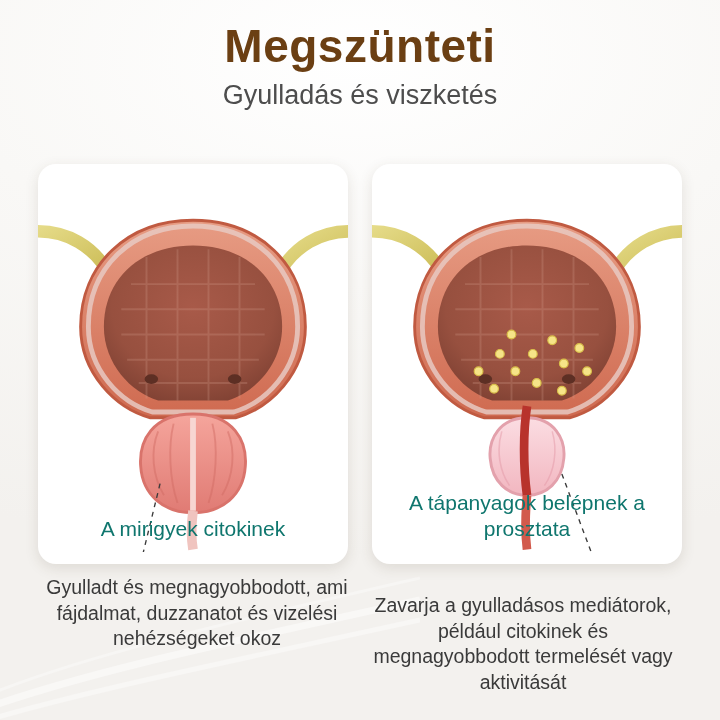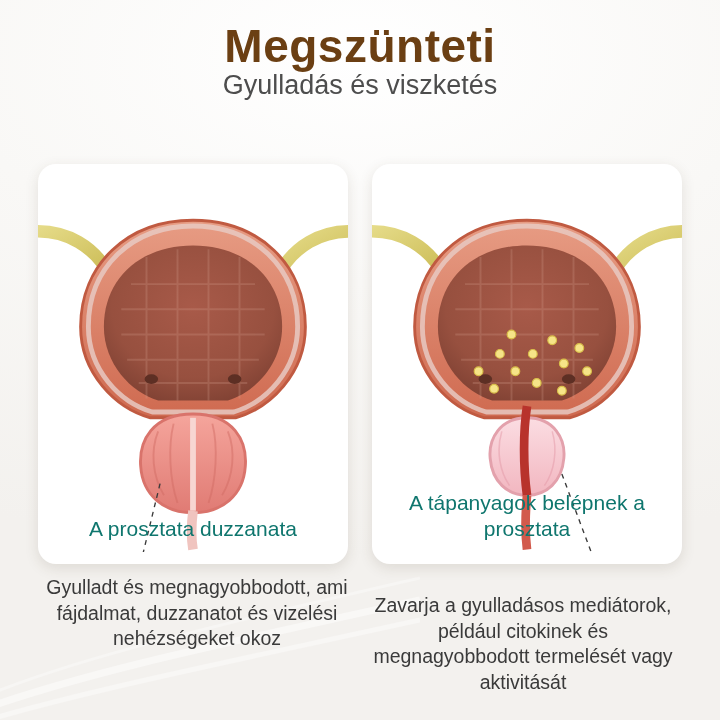--- a/index.html
+++ b/index.html
@@ -35,20 +35,21 @@
   }
   .title {
     font-size: 46px;
     font-weight: bold;
     color: #6b3f13;
     letter-spacing: 0.5px;
     line-height: 1.05;
     margin: 0;
   }
   .subtitle {
+    margin-top: 10px;
     font-size: 27px;
     color: #4d4d4d;
     font-weight: normal;
   }
   .cards {
     position: absolute;
     top: 164px;
     left: 38px;
     right: 38px;
     display: flex;
@@ -156,21 +157,21 @@
           <path d="M124,276 C116,296 118,322 130,342"></path>
           <path d="M196,276 C204,296 202,322 190,342"></path>
           <path d="M140,268 C134,292 136,326 144,350"></path>
           <path d="M180,268 C186,292 184,326 176,350"></path>
         </g>
 
         <path d="M160,358 C158,374 158,386 160,398" stroke="#f0c4bf" stroke-width="10" fill="none"></path>
 
         <path d="M126,330 L104,420 L98,448" stroke="#3b3b3b" stroke-width="1.4" fill="none" stroke-dasharray="5 5"></path>
       </svg>
-      <div class="card-caption">A prosztata duzzanata</div>
+      <div class="card-caption">A mirigyek citokinek</div>
     </div>
 
     <div class="card">
       <svg class="art" viewBox="0 0 320 400">
         <defs>
           <linearGradient id="ureterG2" x1="0" y1="0" x2="1" y2="1">
             <stop offset="0%" stop-color="#e6dc8a"></stop>
             <stop offset="100%" stop-color="#c9b951"></stop>
           </linearGradient>
           <radialGradient id="innerG2" cx="50%" cy="40%" r="65%">

